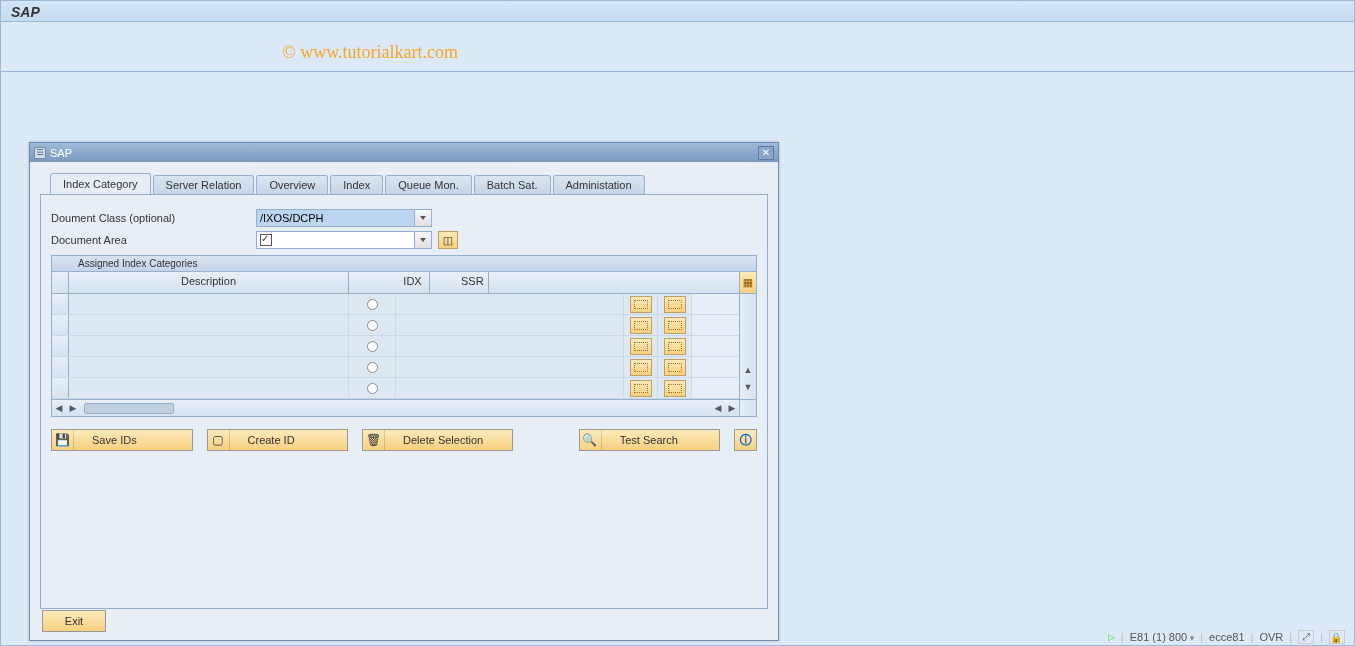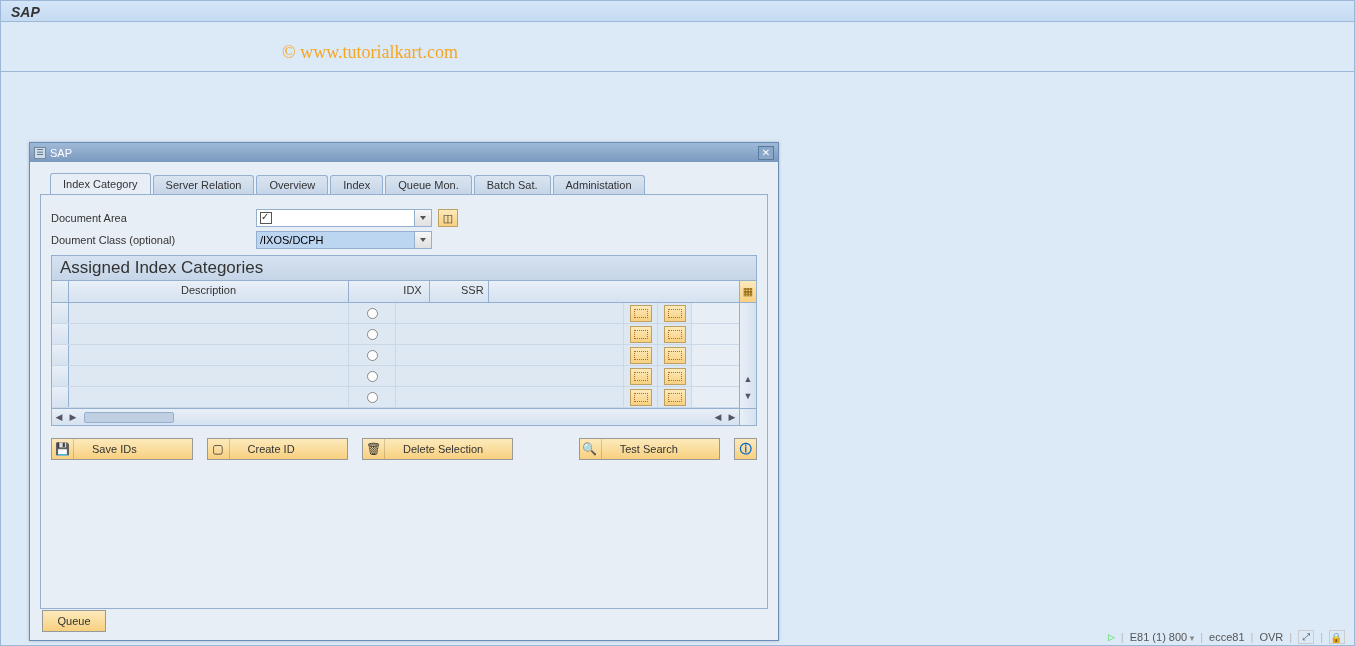--- a/index.html
+++ b/index.html
@@ -25,21 +25,21 @@
 .field-label { width: 205px; }
 .text-input { height: 18px; border: 1px solid #95b0ce; background: #fff; font-size: 11px; padding: 0 3px; }
 .text-input.sel { background: #bcd5f0; }
 .f4-btn { width: 18px; height: 18px; border: 1px solid #95b0ce; background: linear-gradient(#f7f7f7, #e0e0e0); margin-left: -1px; display: flex; align-items: center; justify-content: center; cursor: pointer; }
 .f4-btn::before { content: ""; border: 3px solid transparent; border-top: 4px solid #555; margin-top: 3px; }
 .icon-btn { width: 20px; height: 18px; border: 1px solid #95b0ce; background: linear-gradient(#f7f7f7, #e0e0e0); margin-left: 6px; cursor: pointer; display: flex; align-items: center; justify-content: center; font-size: 11px; }
 .chk-icon { width: 12px; height: 12px; border: 1px solid #555; position: relative; }
 .chk-icon::after { content: "✓"; font-size: 10px; position: absolute; top: -2px; left: 0; }
 
 .grid-wrap { border: 1px solid #95b0ce; margin-top: 6px; }
-.grid-title { background: linear-gradient(#d6e2f0, #c5d5e8); font-size: 17px; padding: 2px 8px; border-bottom: 1px solid #95b0ce; color: #333; }
+.grid-title { background: linear-gradient(#d6e2f0, #c5d5e8); font-size: 10px; padding: 2px 26px; border-bottom: 1px solid #95b0ce; color: #333; }
 .grid-body { display: flex; }
 .grid-main { flex: 1; }
 .grid-head { display: flex; background: linear-gradient(#e8eff7, #d6e2f0); height: 22px; border-bottom: 1px solid #95b0ce; }
 .gh { border-right: 1px solid #95b0ce; font-size: 11px; padding: 3px 6px; color: #333; text-align: center; }
 .grid-rows { }
 .gr { display: flex; height: 21px; border-bottom: 1px solid #cbd8e8; }
 .gc { border-right: 1px solid #cbd8e8; background: #dde8f3; display: flex; align-items: center; justify-content: flex-start; padding: 0 4px; }
 .gc.sel { width: 17px; background: linear-gradient(#e8eff7, #d6e2f0); border-right: 1px solid #95b0ce; }
 .gc .radio { width: 11px; height: 11px; border: 1px solid #888; border-radius: 50%; background: #fff; margin: 0 auto; }
 .mini-btn { width: 22px; height: 17px; border: 1px solid #c0a060; background: linear-gradient(#fceabb, #f8d080); cursor: pointer; margin: 0 auto; position: relative; }
@@ -93,32 +93,32 @@
         <div class="tab">Overview</div>
         <div class="tab">Index</div>
         <div class="tab">Queue Mon.</div>
         <div class="tab">Batch Sat.</div>
         <div class="tab">Administation</div>
       </div>
 
       <div class="tab-panel">
 
         <div class="field-row">
+          <div class="field-label">Doument Class (optional)</div>
+          <input class="text-input sel" style="width: 159px;" value="/IXOS/DCPH">
+          <div class="f4-btn"></div>
+        </div>
+
+        <div class="field-row">
           <div class="field-label">Document Area</div>
           <div class="text-input" style="width:159px; display:flex; align-items:center; padding-left:3px;">
             <span class="chk-icon"></span>
           </div>
           <div class="f4-btn"></div>
           <div class="icon-btn" style="background:linear-gradient(#fceabb,#f8d080); border-color:#c0a060;">◫</div>
-        </div>
-
-        <div class="field-row">
-          <div class="field-label">Doument Class (optional)</div>
-          <input class="text-input sel" style="width: 159px;" value="/IXOS/DCPH">
-          <div class="f4-btn"></div>
         </div>
 
         <div class="grid-wrap">
           <div class="grid-title">Assigned Index Categories</div>
           <div class="grid-body">
             <div class="grid-main">
               <div class="grid-head">
                 <div class="gh" style="width:17px;"></div>
                 <div class="gh" style="width:280px;">Description</div>
                 <div class="gh" style="width:47px; text-align:left;margin-top:29px;">Actv.</div>
@@ -237,21 +237,21 @@
           </div>
           <div class="sap-icon-btn">
             <span>ⓘ</span>
           </div>
         </div>
 
       </div>
 
       <div class="exit-wrap">
         <div class="sap-btn" style="width:64px; justify-content:center;">
-          <span class="bt" style="padding:0;">Queue</span>
+          <span class="bt" style="padding:0;">Exit</span>
         </div>
       </div>
 
     </div>
   </div>
 </div>
 
 <div class="statusbar">
   <span class="tri">▷</span>
   <span class="sep">|</span>

